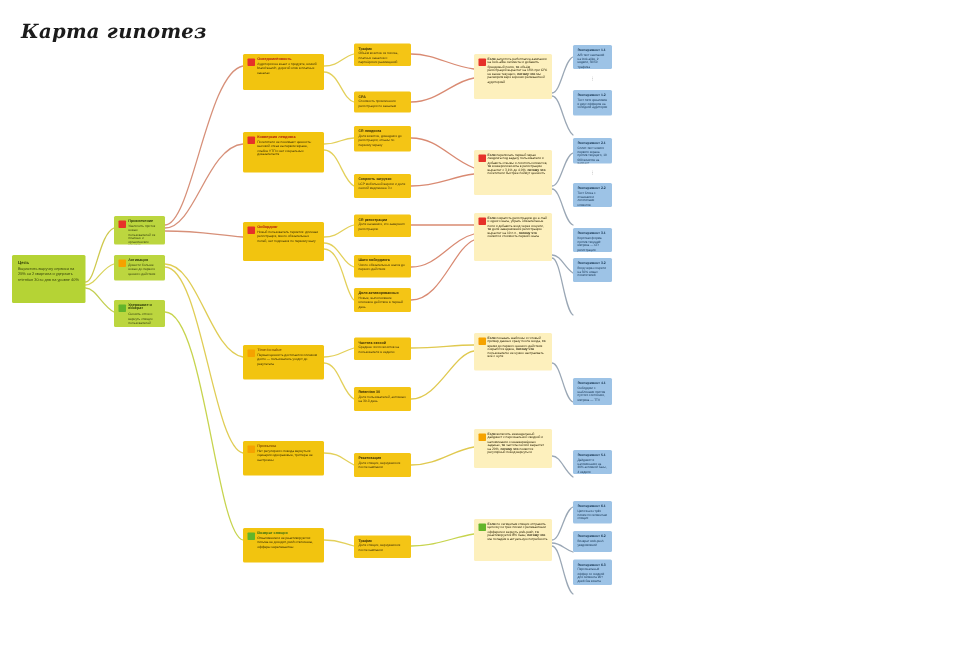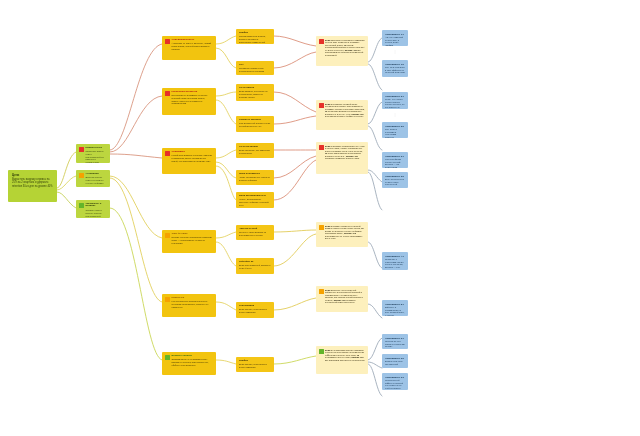--- a/index.html
+++ b/index.html
@@ -90,20 +90,21 @@
     text-align:center; color:#8c8c8c;
     font-size:3px; line-height:2px;
     letter-spacing:0;
   }
 </style>
 </head>
 <body>
 
 <div id="canvas">
 
+  <div id="title">Карта гипотез</div>
 
   <svg id="edges" viewBox="0 0 640 436" xmlns="http://www.w3.org/2000/svg">
     <g fill="none" stroke-width="0.85" stroke-linecap="round">
 
       <path d="M57,188 C64,188 66,156 76,152" stroke="#cfc94e"></path>
       <path d="M57,190 C64,190 68,178 76,176" stroke="#d9d35a"></path>
       <path d="M57,192 C64,192 68,204 76,208" stroke="#c3cf52"></path>
 
       <path d="M110,150 C128,150 138,48 162,44" stroke="#d79079"></path>
       <path d="M110,152 C130,152 138,98 162,96" stroke="#d79079"></path>

